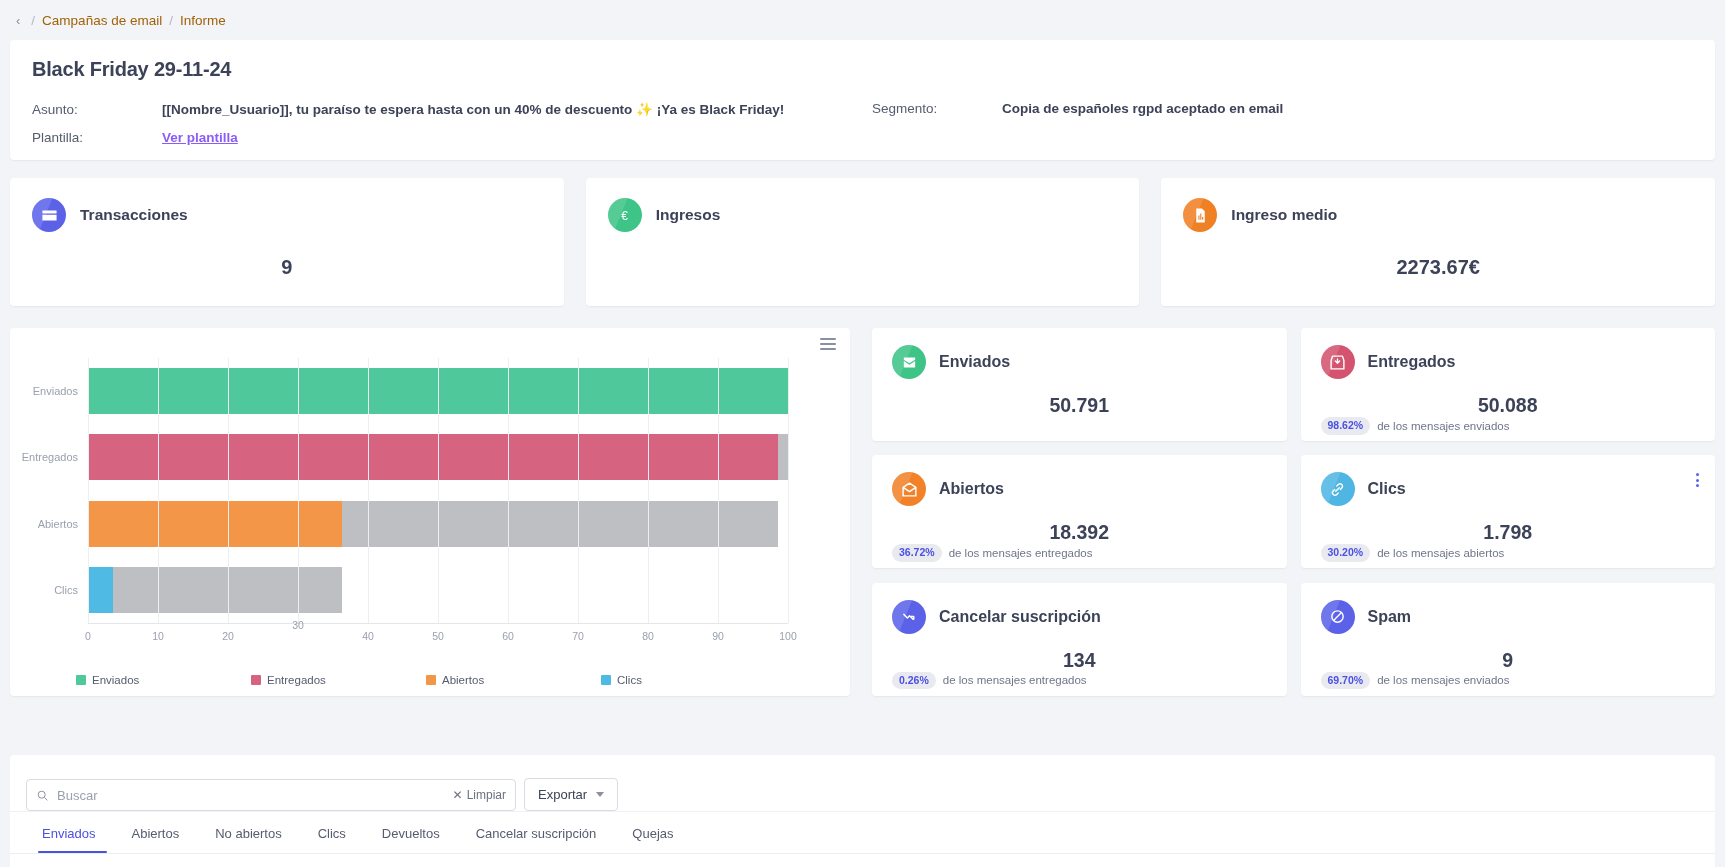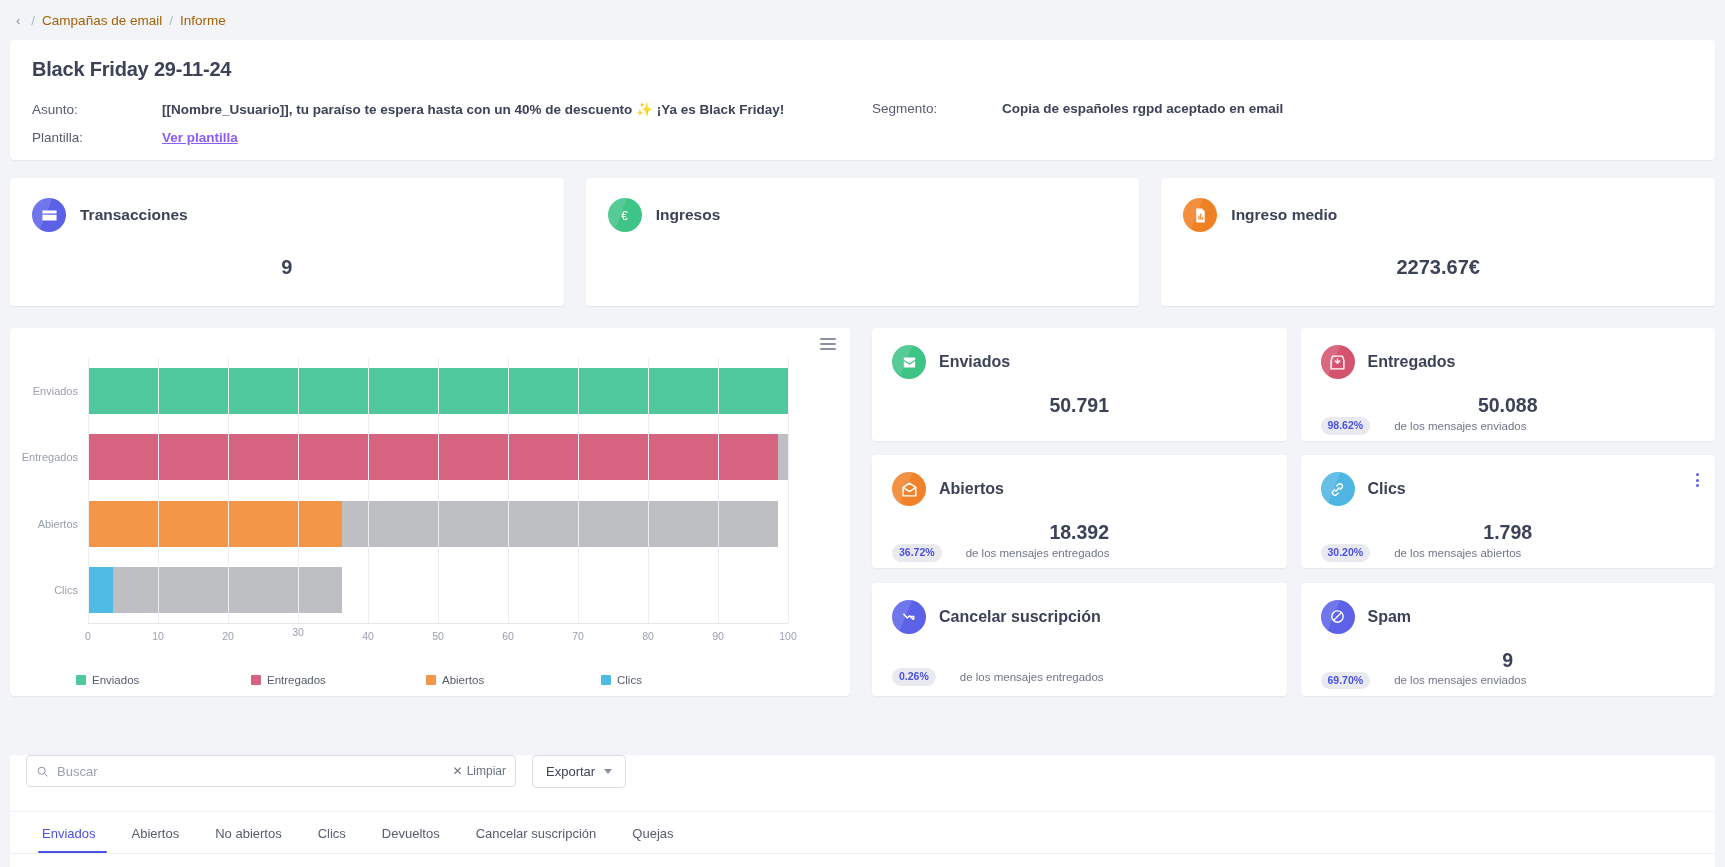--- a/index.html
+++ b/index.html
@@ -127,38 +127,38 @@
     padding: 17px 20px 10px 20px; position: relative; height: 113px;
     display: flex; flex-direction: column;
   }
   .stat-head { display: flex; align-items: center; gap: 13px; }
   .stat-title { font-size: 16px; font-weight: 700; color: #3c4257; }
   .stat-value {
     font-size: 19.5px; font-weight: 700; color: #3c4257;
     text-align: center; margin-top: 15px;
   }
   .stat-sub {
-    margin-top: auto; display: flex; align-items: center; gap: 24px;
+    margin-top: auto; display: flex; align-items: center; gap: 7px;
     font-size: 11.5px; color: #70768a;
   }
   .badge {
     background: #e9eaef; color: #4a50e2; font-size: 10.5px; font-weight: 700;
     border-radius: 9px; padding: 2px 7px; line-height: 1.3;
   }
   .kebab {
     position: absolute; right: 16px; top: 18px; cursor: pointer;
     display: flex; flex-direction: column; gap: 2.5px; align-items: center;
   }
   .kebab i { width: 3px; height: 3px; border-radius: 50%; background: #5b62e8; display: block;}
 
   
   .toolbar {
     position: absolute; left: 10px; top: 755px; width: 1705px; height: 56px;
     background: #fff; border-radius: 4px 4px 0 0;
-    display: flex; align-items: flex-start; padding: 0 16px; gap: 16px;
+    display: flex; align-items: flex-end; padding: 0 16px; gap: 8px;
   }
   .search-wrap {
     width: 490px; height: 32px; border: 1px solid #d9dce3; border-radius: 4px;
     display: flex; align-items: center; padding: 0 9px; gap: 8px; background: #fff;
   }
   .search-wrap svg { width: 13px; height: 13px; stroke: #8a909e; fill: none; stroke-width: 1.8; flex: none;}
   .search-input {
     flex: 1; border: none; outline: none; font-size: 13px; color: #3c4257;
     font-family: "Liberation Sans", sans-serif; background: transparent;
   }
@@ -315,21 +315,21 @@
             <div class="grid-line" style="left: 556px; height: 265px;"></div>
             <div class="grid-line" style="left: 626px; height: 265px;"></div>
             <div class="grid-line" style="left: 696px; height: 265px;"></div>
             <div class="grid-line" style="left: 766px; height: 265px;"></div>
           </div>
         <div class="axis-line" style="top:265px;left:0;width:700px;margin-left:66px"></div>
         <div id="ticks">
             <div class="tick-label" style="left: 66px; top: 272px;">0</div>
             <div class="tick-label" style="left: 136px; top: 272px;">10</div>
             <div class="tick-label" style="left: 206px; top: 272px;">20</div>
-            <div class="tick-label" style="left: 276px; top: 268px; text-align: right;">30</div>
+            <div class="tick-label" style="left: 276px; top: 261px; text-align: right;">30</div>
             <div class="tick-label" style="left: 346px; top: 272px;">40</div>
             <div class="tick-label" style="left: 416px; top: 272px;">50</div>
             <div class="tick-label" style="left: 486px; top: 272px;">60</div>
             <div class="tick-label" style="left: 556px; top: 272px;">70</div>
             <div class="tick-label" style="left: 626px; top: 272px;">80</div>
             <div class="tick-label" style="left: 696px; top: 272px;">90</div>
             <div class="tick-label" style="left: 766px; top: 272px;">100</div>
           </div>
       </div>
       <div class="legend" id="legend">
@@ -419,20 +419,21 @@
         <div class="stat-card">
           <div class="stat-head">
             <span class="circ" style="background: rgb(91, 98, 232);">
               <svg viewBox="0 0 24 24">
                 <path d="M4 9l5 5 3-3 5 5" fill="none" stroke="#fff" stroke-width="2" stroke-linecap="round" stroke-linejoin="round"></path>
                 <path d="M18 16v-4h-4" fill="none" stroke="#fff" stroke-width="2" stroke-linecap="round" stroke-linejoin="round"></path>
               </svg>
             </span>
             <span class="stat-title">Cancelar suscripción</span>
           </div>
+          <div class="stat-value">134</div>
           <div class="stat-sub">
             <span class="badge">0.26%</span>
             <span>de los mensajes entregados</span>
           </div>
         </div>
         <div class="stat-card">
           <div class="stat-head">
             <span class="circ" style="background: rgb(91, 98, 232);">
               <svg viewBox="0 0 24 24">
                 <circle cx="12" cy="12" r="8" fill="none" stroke="#fff" stroke-width="2"></circle>

